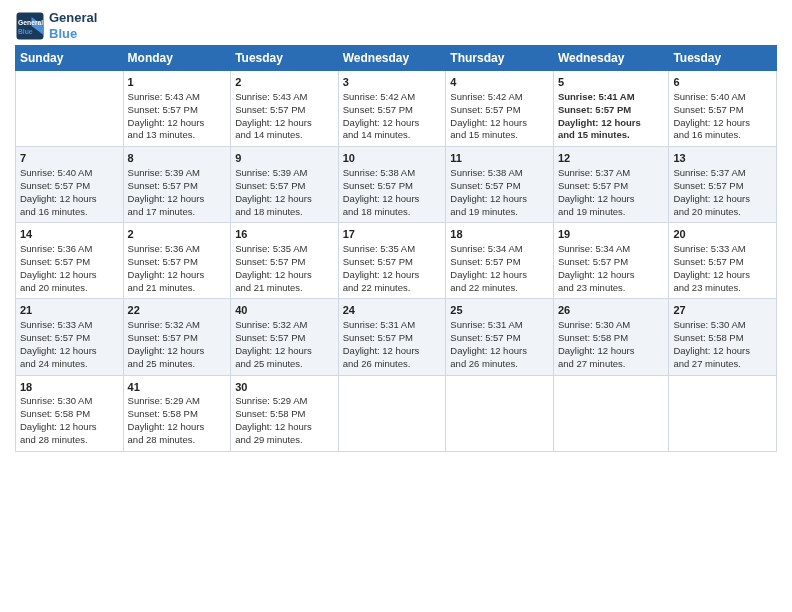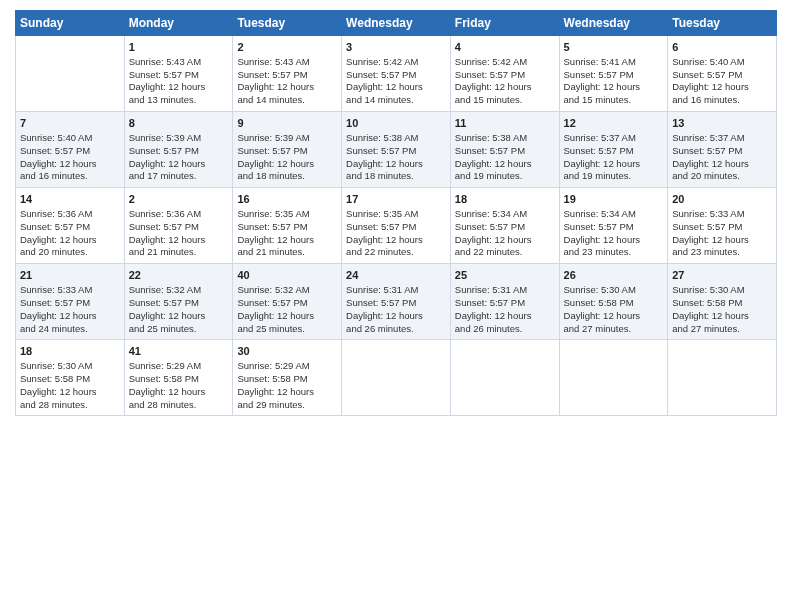--- a/index.html
+++ b/index.html
@@ -79,29 +79,47 @@
       margin-bottom: 1px;
     }
     .day-info {
       color: #333;
     }
   </style>
 </head>
 <body>
 
 <div class="container">
+  <div class="logo-title-row">
+    <div class="logo">
+      <svg class="logo-icon" viewBox="0 0 40 40">
+        <rect x="2" y="2" width="36" height="36" rx="4" fill="#1a3a5c"></rect>
+        <polygon points="22,8 38,20 38,32 22,20" fill="#4a90d9"></polygon>
+        <text x="4" y="18" font-size="9" fill="white" font-weight="bold">General</text>
+        <text x="4" y="30" font-size="9" fill="#4a90d9" font-weight="bold">Blue</text>
+      </svg>
+      <div>
+        <div style="font-size:13px;font-weight:bold;color:#1a3a5c;line-height:1.2;">General</div>
+        <div style="font-size:13px;font-weight:bold;color:#4a90d9;line-height:1.2;">Blue</div>
+      </div>
+    </div>
+    <div class="title-block">
+      <div class="main-title"></div>
+      <div class="subtitle"></div>
+    </div>
+  </div>
 
   <table>
     <thead>
       <tr>
       <th>Sunday</th>
           <th>Monday</th>
           <th>Tuesday</th>
           <th>Wednesday</th>
-          <th>Friday</th>
+          <th>Thursday</th>
           <th>Wednesday</th>
           <th>Tuesday</th>
         </tr>
     </thead>
     <tbody id="calendar-body">
     <tr>
           <td></td>
           <td><span class="day-num">1</span><span class="day-info" style="white-space: pre-line;">Sunrise: 5:43 AM
 Sunset: 5:57 PM
 Daylight: 12 hours
@@ -111,21 +129,21 @@
 Daylight: 12 hours
 and 14 minutes.</span></td>
           <td><span class="day-num">3</span><span class="day-info" style="white-space: pre-line;">Sunrise: 5:42 AM
 Sunset: 5:57 PM
 Daylight: 12 hours
 and 14 minutes.</span></td>
           <td><span class="day-num">4</span><span class="day-info" style="white-space: pre-line;">Sunrise: 5:42 AM
 Sunset: 5:57 PM
 Daylight: 12 hours
 and 15 minutes.</span></td>
-          <td><span class="day-num">5</span><span class="day-info" style="white-space: pre-line;">Sunrise: 5:41 AM
+          <td><span class="day-num">5</span><span class="day-info" style="white-space: pre-line; font-weight: bold;">Sunrise: 5:41 AM
 Sunset: 5:57 PM
 Daylight: 12 hours
 and 15 minutes.</span></td>
           <td><span class="day-num">6</span><span class="day-info" style="white-space: pre-line;">Sunrise: 5:40 AM
 Sunset: 5:57 PM
 Daylight: 12 hours
 and 16 minutes.</span></td>
         </tr>
         <tr class="alt-row">
           <td><span class="day-num">7</span><span class="day-info" style="white-space: pre-line;">Sunrise: 5:40 AM

